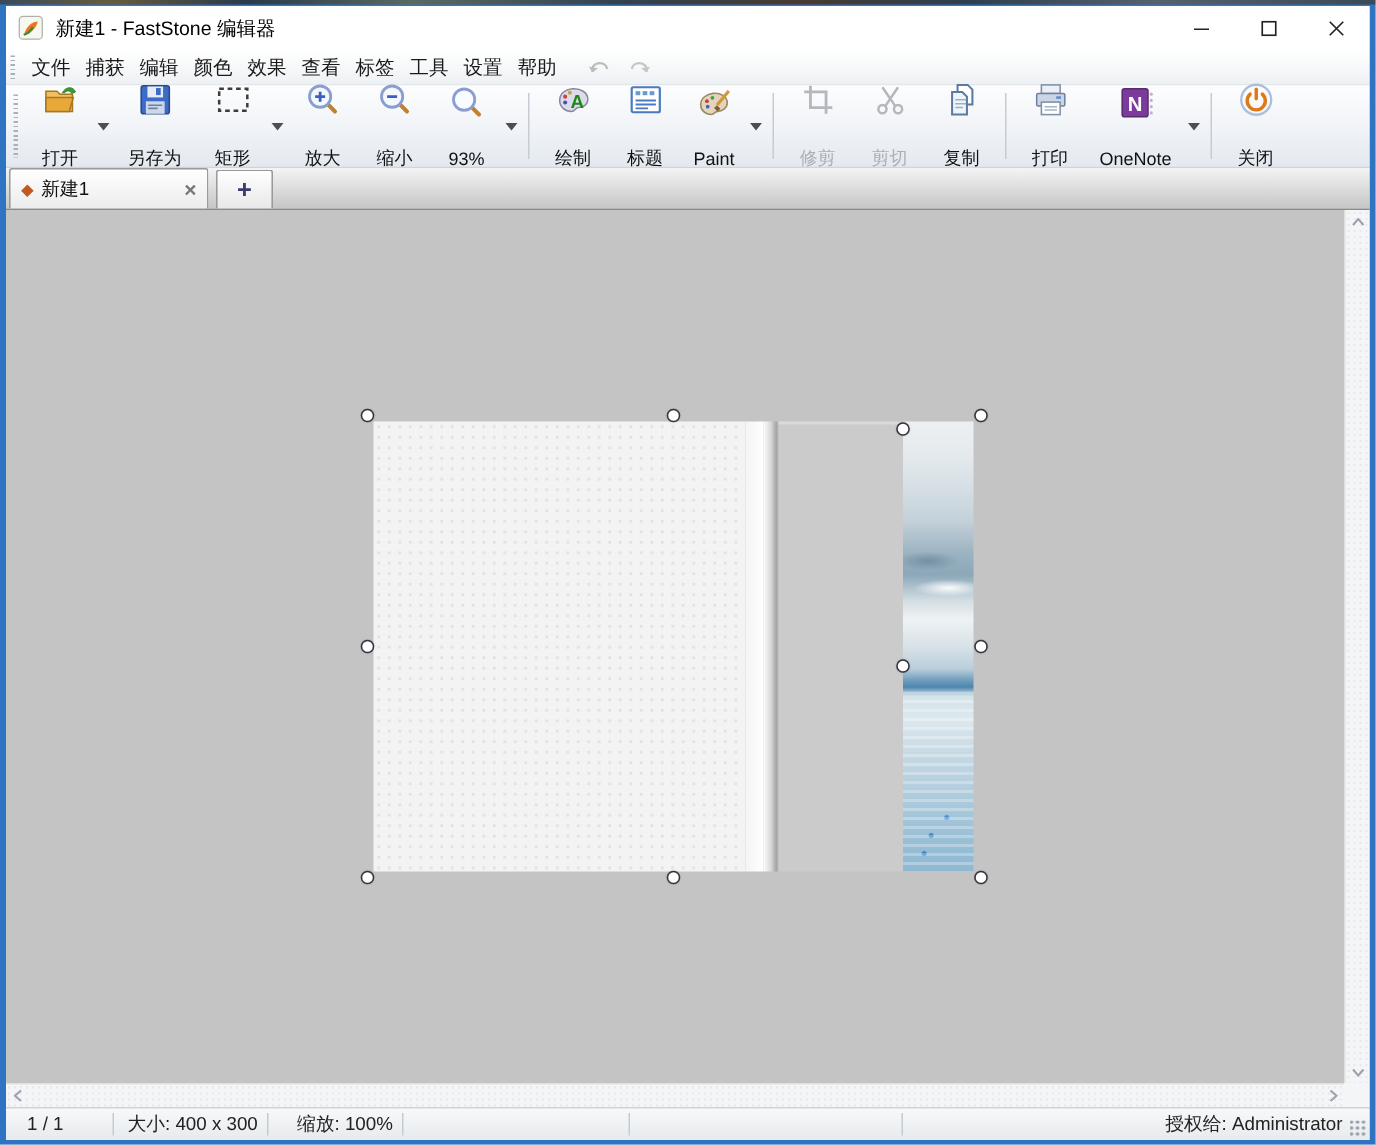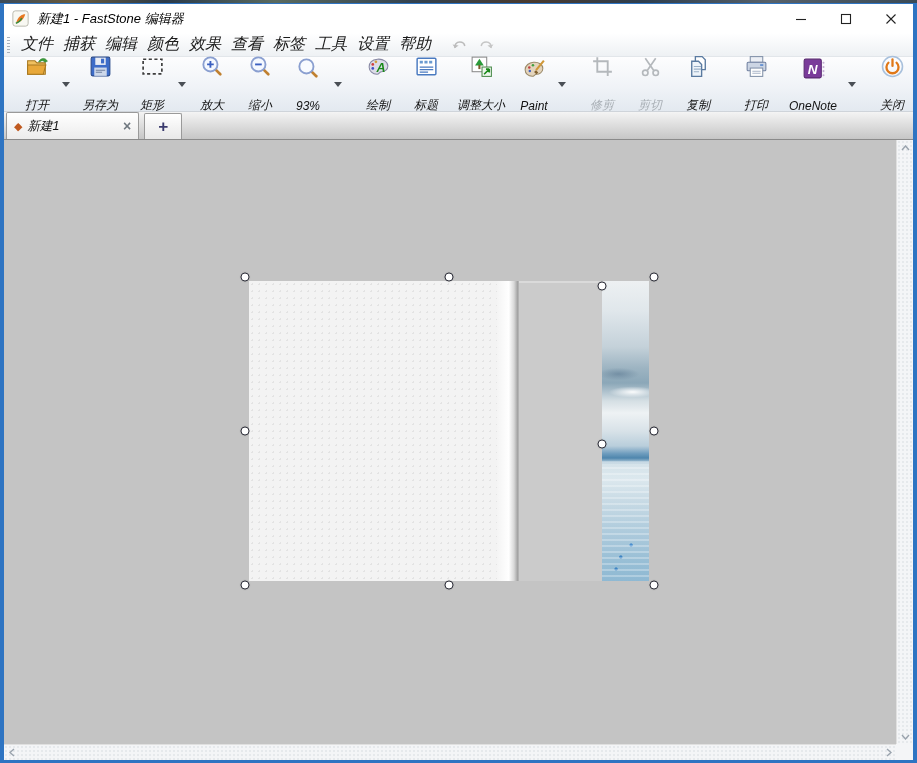--- a/index.html
+++ b/index.html
@@ -1,35 +1,35 @@
 <!DOCTYPE html>
 <html><head>
 <meta charset="utf-8">
 <style>
   * { margin:0; padding:0; box-sizing:border-box; }
   html,body { width:917px; height:763px; }
   body { font-family:"Liberation Sans","DejaVu Sans",sans-serif; font-size:13px; color:#111; }
 
-  .window { width:917px; height:763px; background:#2e74c2; position:relative; overflow:hidden;font-style:italic; }
+  .window { width:917px; height:763px; background:#2e74c2; position:relative; overflow:hidden; }
   .desktop-strip { height:3px; width:100%;
     background:linear-gradient(90deg,#3a4a5a 0%,#6a5a3a 8%,#2a3a4a 18%,#5a6a5f 30%,#33424f 45%,#4a3a2e 58%,#2e3e4e 70%,#57616a 84%,#3a4a56 100%); }
   .frame { position:absolute; left:4px; right:4px; top:4px; bottom:3px; background:#fff; display:flex; flex-direction:column; }
 
   
   .titlebar { height:29px; background:#ffffff; display:flex; align-items:center; flex:none; }
   .app-icon { width:17px; height:17px; margin-left:8px; flex:none; }
   .title-text { margin-left:8px; font-size:13px; color:#000; white-space:nowrap; }
   .caption-buttons { margin-left:auto; display:flex; height:100%; }
   .cap-btn { width:45px; height:100%; display:flex; align-items:center; justify-content:center; }
 
   
   .menubar { height:24px; flex:none; background:linear-gradient(180deg,#ffffff,#eef1f4); display:flex; align-items:center; border-bottom:1px solid #e2e6ea; }
   .gripper { width:3px; height:16px; margin:0 5px 0 3px;
     background:repeating-linear-gradient(180deg,#a8b0ba 0 1px,transparent 1px 3px); }
-  .menu-item { padding:0 4px; height:100%; display:flex; align-items:center; font-size:16px; color:#1a1a1a; margin-left:2px; }
+  .menu-item { padding:0 4px; height:100%; display:flex; align-items:center; font-size:13px; color:#1a1a1a; margin-left:2px; }
   .undo-redo { display:flex; align-items:center; margin-left:16px; gap:10px; }
 
   
   .toolbar { height:55px; flex:none; background:linear-gradient(180deg,#fdfdfe 0%,#f0f3f7 55%,#e3e9f0 100%);
     border-bottom:1px solid #cfd4da; display:flex; align-items:center; padding-left:2px; }
   .toolbar .gripper { height:42px; }
   .tbtn { display:flex; flex-direction:column; align-items:center; justify-content:center; height:50px; padding:2px 4px; margin:0 1px; }
   .ticon { width:26px; height:26px; display:flex; align-items:center; justify-content:center; }
   .ticon svg { width:25px; height:25px; }
   .tlabel { font-size:12px; margin-top:18px; white-space:nowrap; color:#111; }
@@ -233,32 +233,20 @@
               <rect x="3" y="4" width="18" height="16" rx="1" fill="#ffffff" stroke="#4a7ac0" stroke-width="1.4"></rect>
               <rect x="5.5" y="6.5" width="3" height="2.6" fill="#6a9ad0"></rect>
               <rect x="10" y="6.5" width="3" height="2.6" fill="#6a9ad0"></rect>
               <rect x="14.5" y="6.5" width="3" height="2.6" fill="#6a9ad0"></rect>
               <path d="M5.5 12.5h13M5.5 15h13M5.5 17.5h8" stroke="#4a7ac0" stroke-width="1.2"></path>
             </svg>
         </span>
         <span class="tlabel">标题</span>
       </div>
 
-      <div class="tbtn w60">
-        <span class="ticon">
-          <svg viewBox="0 0 24 24">
-              <rect x="3" y="3" width="14" height="14" fill="#ffffff" stroke="#8a8a8a"></rect>
-              <path d="M10 4.5l4.2 6.5H5.8z" fill="#2a9a3a"></path>
-              <rect x="9" y="10.5" width="2" height="4" fill="#7a5a2a"></rect>
-              <rect x="12.5" y="12.5" width="9" height="9" fill="#eef6ee" stroke="#4a8a4a"></rect>
-              <path d="M14.5 19.5l5-5m0 0h-3.2m3.2 0v3.2" fill="none" stroke="#1a8a1a" stroke-width="1.5"></path>
-            </svg>
-        </span>
-        <span class="tlabel">调整大小</span>
-      </div>
 
       <div class="tbtn w42">
         <span class="ticon">
           <svg viewBox="0 0 24 24">
               <path d="M11 6c5-.5 9 2.3 9 6S16.5 17.5 14 17.5c-2.2 0-2 2-4.2 2C6 19.5 3 16.8 3 13.2 3 9 6.8 6.4 11 6z" fill="#e4d4bc" stroke="#9a8a6a"></path>
               <circle cx="7" cy="11" r="1.2" fill="#c04040"></circle>
               <circle cx="7.5" cy="14.5" r="1.2" fill="#4060c0"></circle>
               <circle cx="10.5" cy="8.8" r="1.2" fill="#40a040"></circle>
               <path d="M13.5 13.5L21 4.5" stroke="#d09838" stroke-width="2"></path>
               <path d="M12.5 14.5l2.2 2.2" stroke="#806030" stroke-width="2.6"></path>
@@ -406,15 +394,27 @@
           <div class="sb-btn">
             <svg width="6" height="9" viewBox="0 0 6 9">
                 <path d="M1 1l4 3.5L1 8" fill="none" stroke="#9aa3ad" stroke-width="1.4"></path>
               </svg>
           </div>
         </div>
         <div class="hcorner"></div>
       </div>
     </div>
 
+    <div class="statusbar">
+      <span class="sb-item" style="left:14px">1 / 1</span>
+      <span class="sb-div" style="left:71px"></span>
+      <span class="sb-item" style="left:81px">大小: 400 x 300</span>
+      <span class="sb-div" style="left:174px"></span>
+      <span class="sb-item" style="left:194px">缩放: 100%</span>
+      <span class="sb-div" style="left:264px"></span>
+      <span class="sb-div" style="left:415px"></span>
+      <span class="sb-div" style="left:597px"></span>
+      <span class="sb-item" style="right:18px">授权给: Administrator</span>
+      <span class="resize-grip"></span>
+    </div>
 
   </div>
 </div>
 
 </body></html>

